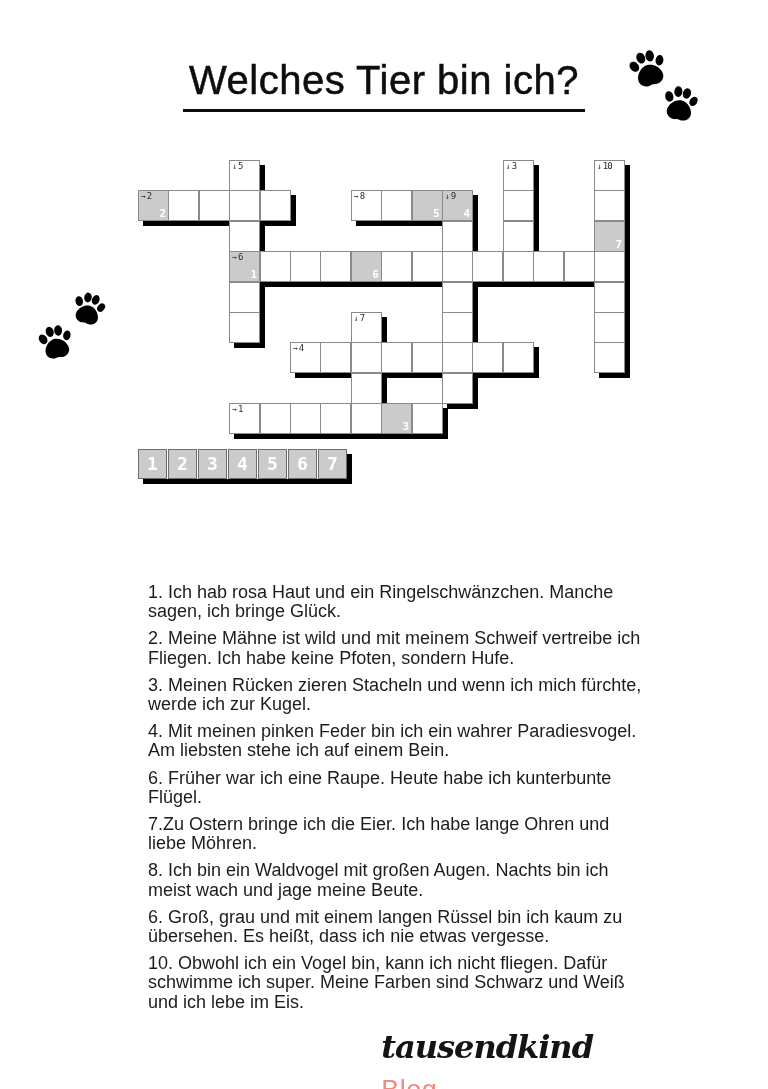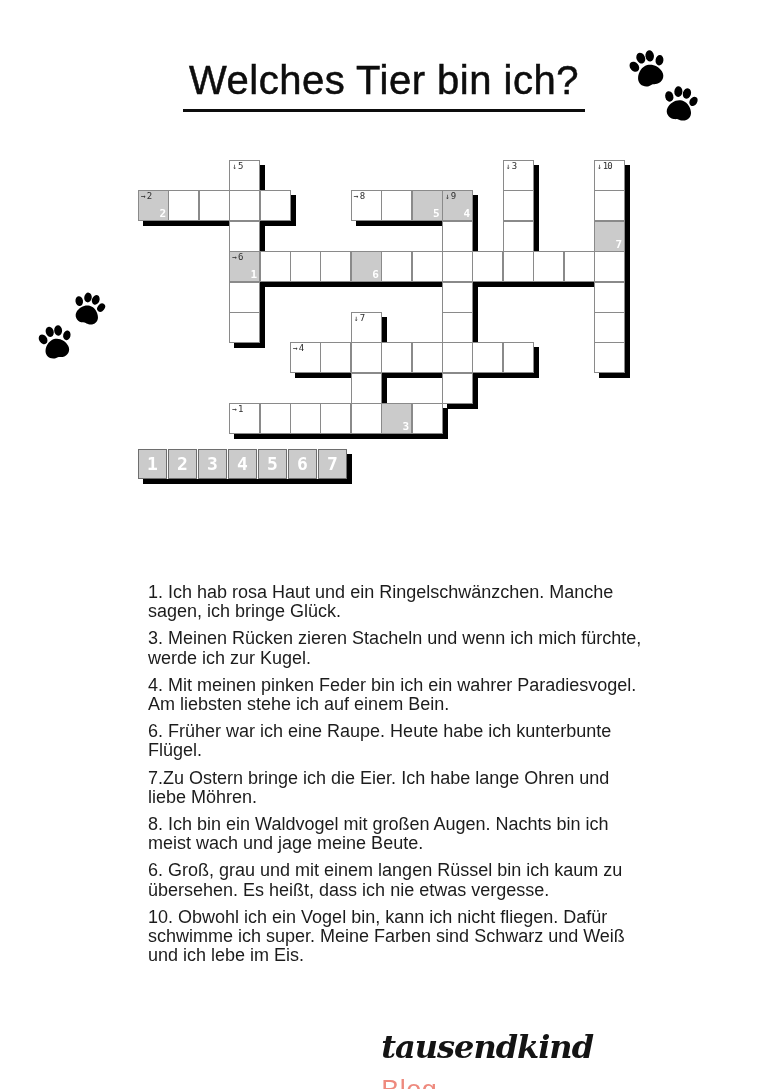--- a/index.html
+++ b/index.html
@@ -257,20 +257,21 @@
       <div class="strip-cell" style="left: 30px; top: 0px; width: 29px; height: 30px;">2</div>
       <div class="strip-cell" style="left: 60px; top: 0px; width: 29px; height: 30px;">3</div>
       <div class="strip-cell" style="left: 90px; top: 0px; width: 29px; height: 30px;">4</div>
       <div class="strip-cell" style="left: 120px; top: 0px; width: 29px; height: 30px;">5</div>
       <div class="strip-cell" style="left: 150px; top: 0px; width: 29px; height: 30px;">6</div>
       <div class="strip-cell" style="left: 180px; top: 0px; width: 29px; height: 30px;">7</div>
     </div>
 
   <div class="clues">
       <p>1. Ich hab rosa Haut und ein Ringelschwänzchen. Manche sagen, ich bringe Glück.</p>
+      <p>2. Meine Mähne ist wild und mit meinem Schweif vertreibe ich Fliegen. Ich habe keine Pfoten, sondern Hufe.</p>
       <p>3. Meinen Rücken zieren Stacheln und wenn ich mich fürchte, werde ich zur Kugel.</p>
       <p>4. Mit meinen pinken Feder bin ich ein wahrer Paradiesvogel. Am liebsten stehe ich auf einem Bein.</p>
       <p>6. Früher war ich eine Raupe. Heute habe ich kunterbunte Flügel.</p>
       <p>7.Zu Ostern bringe ich die Eier. Ich habe lange Ohren und liebe Möhren.</p>
       <p>8. Ich bin ein Waldvogel mit großen Augen. Nachts bin ich meist wach und jage meine Beute.</p>
       <p>6. Groß, grau und mit einem langen Rüssel bin ich kaum zu übersehen. Es heißt, dass ich nie etwas vergesse.</p>
       <p>10. Obwohl ich ein Vogel bin, kann ich nicht fliegen. Dafür schwimme ich super. Meine Farben sind Schwarz und Weiß und ich lebe im Eis.</p>
     </div>
 
   <div class="footer">

